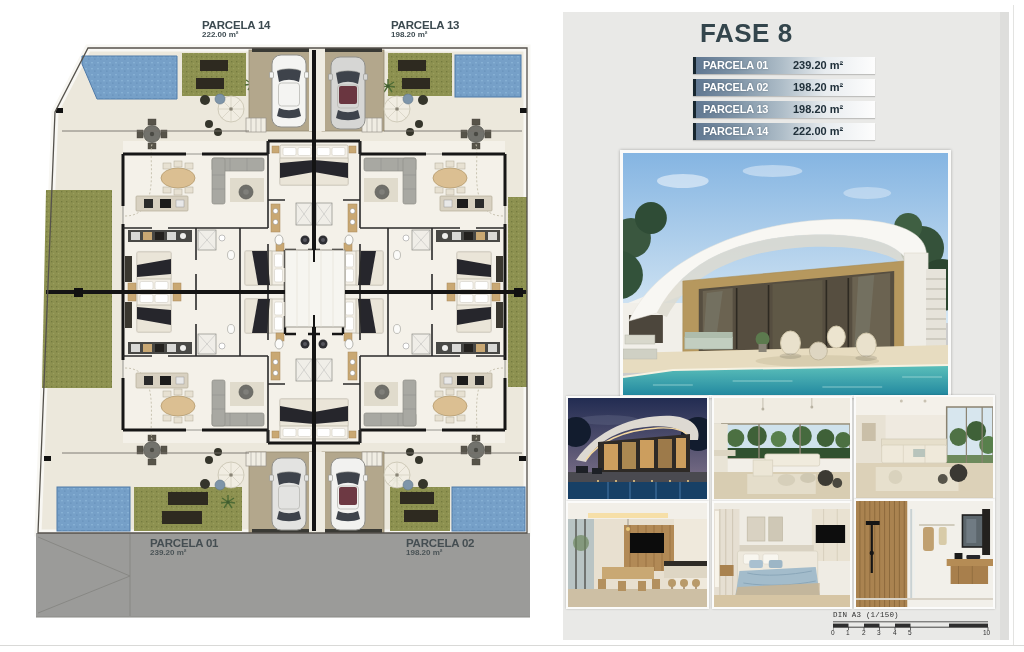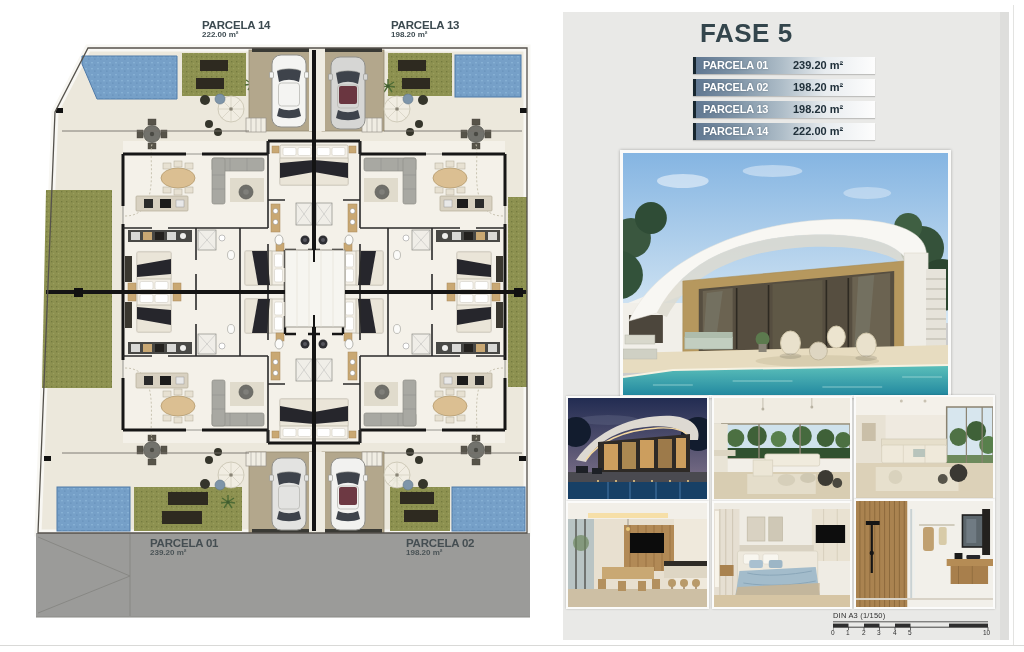--- a/index.html
+++ b/index.html
@@ -22,21 +22,21 @@
   .trow{position:absolute;left:693px;width:179px;height:17px;
         background:linear-gradient(90deg,#617892 0%,#7e93a6 22%,#aebdc8 48%,#e8ecef 72%,#fdfdfd 100%);
         border-left:3px solid #17262e;box-shadow:0 1px 1px rgba(0,0,0,0.18);}
   .trow .tn{position:absolute;left:7px;top:2px;font-size:11px;font-weight:bold;color:#ffffff;
             letter-spacing:-0.2px;text-shadow:0 0 2px rgba(40,60,75,.55);}
   .trow .ta{position:absolute;left:97px;top:2px;font-size:11px;font-weight:bold;color:#20303a;}
   .photo{position:absolute;background:#ccc;border:3px solid #fbfbfa;box-shadow:0 0 3px rgba(0,0,0,.28);}
   .thumb{position:absolute;border:2px solid #fbfbfa;box-shadow:0 0 2px rgba(0,0,0,.22);}
   .photo svg,.thumb svg{display:block;}
   
-  .scale-label{position:absolute;left:833px;top:611px;font-size:7.5px;color:#2e2e2e;letter-spacing:0.2px;}
+  .scale-label{position:absolute;left:833px;top:611px;font-size:7.5px;color:#2e2e2e;letter-spacing:0.2px;font-family:Liberation Mono, monospace;}
   .scale-ruler{position:absolute;left:833px;top:621px;}
   .scale-ticks{position:absolute;left:833px;top:629px;width:170px;height:10px;font-size:6.5px;color:#2e2e2e;}
   .scale-ticks span{position:absolute;top:0;}
 </style>
 </head>
 <body>
 
 <svg class="abs" style="left:0;top:0" width="560" height="652" viewBox="0 0 560 652">
   <defs>
     <pattern id="grasstex" width="5" height="5" patternUnits="userSpaceOnUse">
@@ -256,21 +256,21 @@
 <div class="plab road" style="left:406px;top:537px">
   <div class="nm">PARCELA 02</div>
   <div class="ar">198.20 m²</div>
 </div>
 
 <div class="panel"></div>
 <div class="panel-edge"></div>
 <div class="page-right-line"></div>
 <div class="page-bottom-line"></div>
 
-<div class="fase-title">FASE 5</div>
+<div class="fase-title">FASE 8</div>
 
 <div class="trow" style="top:57px">
   <span class="tn">PARCELA 01</span>
   <span class="ta">239.20 m²</span>
 </div>
 <div class="trow" style="top:79px">
   <span class="tn">PARCELA 02</span>
   <span class="ta">198.20 m²</span>
 </div>
 <div class="trow" style="top:101px">

